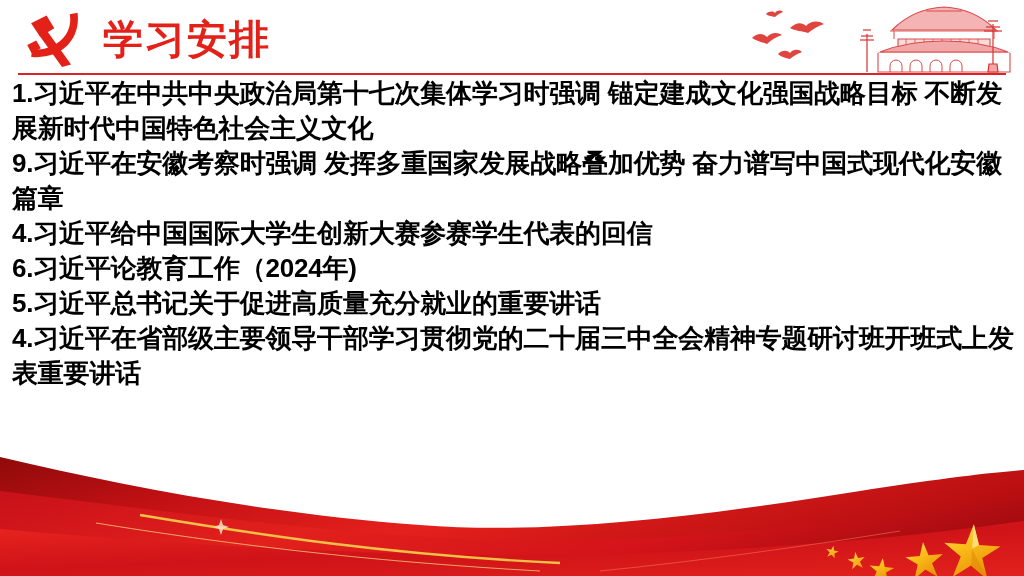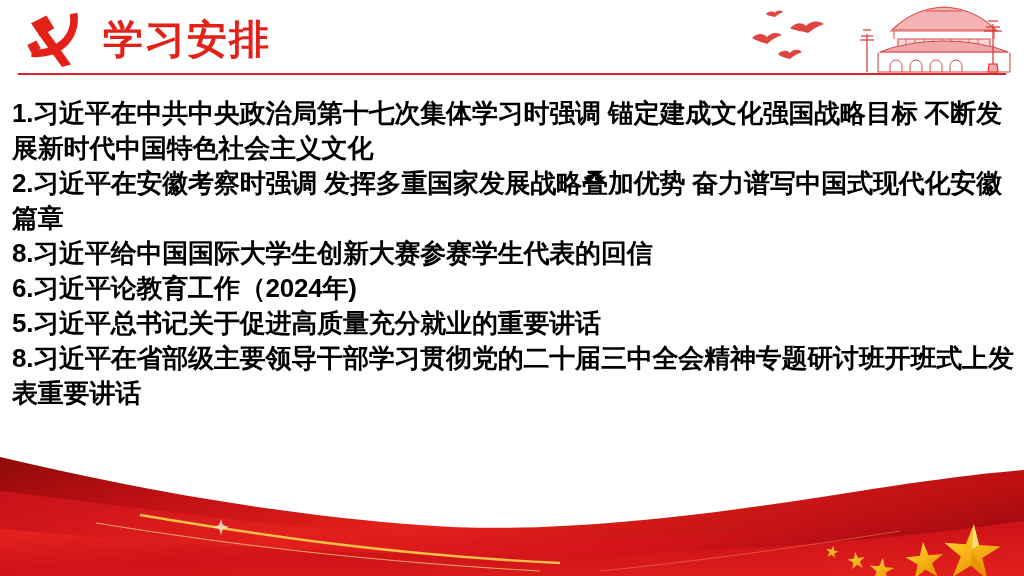--- a/index.html
+++ b/index.html
@@ -58,21 +58,21 @@
     top: 73px;
     width: 988px;
     height: 2px;
     background: #d9252a;
   }
 
   
   #content {
     position: absolute;
     left: 12px;
-    top: 96px;
+    top: 76px;
     width: 1010px;
   }
   .list-item {
     font-size: 26px;
     font-weight: bold;
     color: #000000;
     line-height: 35px;
     letter-spacing: -0.2px;
     text-align: left;
     word-break: break-all;
@@ -176,25 +176,25 @@
                    C 86 13, 83 15, 81 17 C 78 16, 74 16, 72 14 Z"></path>
         </g>
       </svg>
     </div>
 
     <div id="header-divider"></div>
   </div>
 
   <div id="content">
     <div class="list-item">1.习近平在中共中央政治局第十七次集体学习时强调 锚定建成文化强国战略目标 不断发展新时代中国特色社会主义文化</div>
-    <div class="list-item">2.习近平在安徽考察时强调 发挥多重国家发展战略叠加优势 奋力谱写中国式现代化安徽篇章</div>
-    <div class="list-item">8.习近平给中国国际大学生创新大赛参赛学生代表的回信</div>
+    <div class="list-item">9.习近平在安徽考察时强调 发挥多重国家发展战略叠加优势 奋力谱写中国式现代化安徽篇章</div>
+    <div class="list-item">4.习近平给中国国际大学生创新大赛参赛学生代表的回信</div>
     <div class="list-item">6.习近平论教育工作（2024年)</div>
     <div class="list-item">5.习近平总书记关于促进高质量充分就业的重要讲话</div>
-    <div class="list-item">8.习近平在省部级主要领导干部学习贯彻党的二十届三中全会精神专题研讨班开班式上发表重要讲话</div>
+    <div class="list-item">4.习近平在省部级主要领导干部学习贯彻党的二十届三中全会精神专题研讨班开班式上发表重要讲话</div>
   </div>
 
   <div id="ribbon">
     <svg viewBox="0 0 1024 125" width="1024" height="125" preserveAspectRatio="none" aria-hidden="true">
       <defs>
         <linearGradient id="gradDark" x1="0" y1="0" x2="1" y2="0.4">
           <stop offset="0%" stop-color="#8f0a0a"></stop>
           <stop offset="25%" stop-color="#c01014"></stop>
           <stop offset="55%" stop-color="#e5201c"></stop>
           <stop offset="100%" stop-color="#b40d10"></stop>

